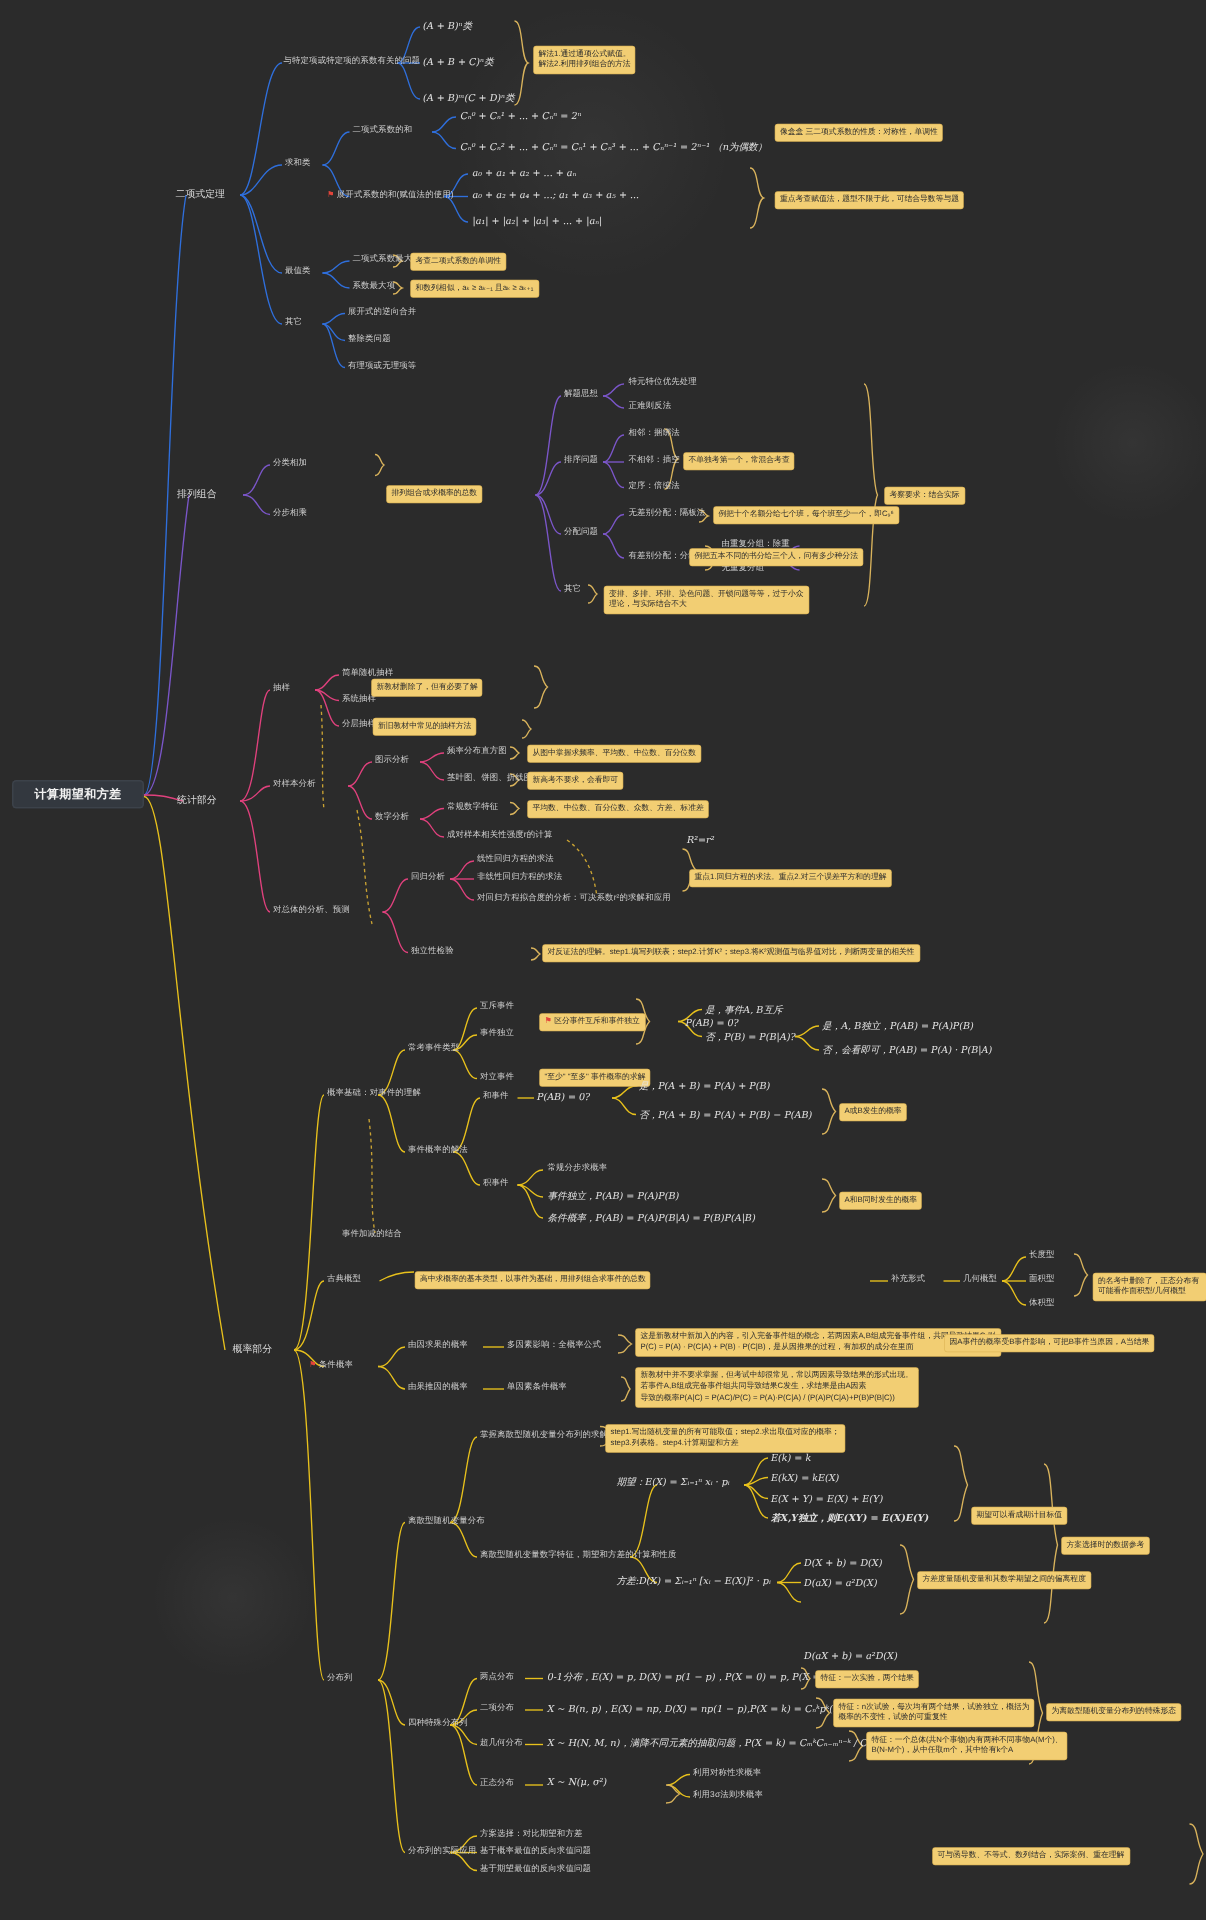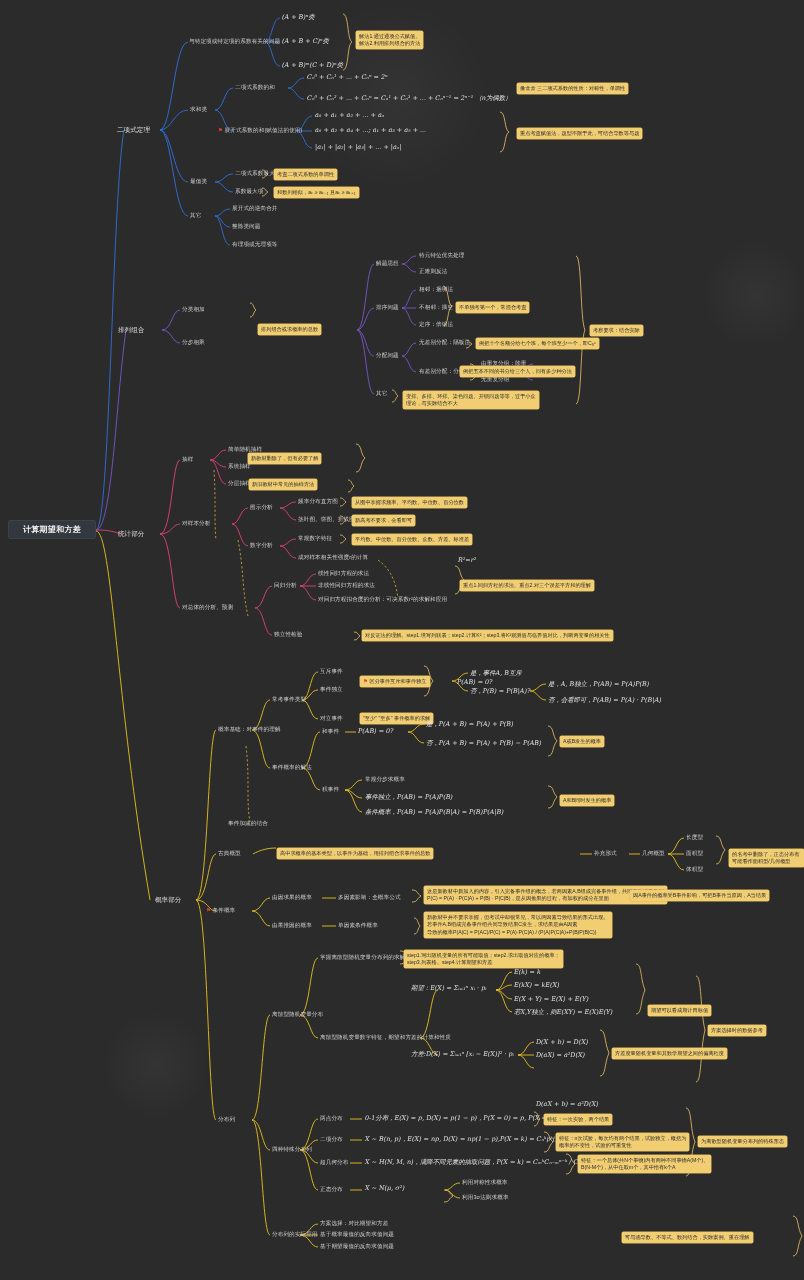--- a/index.html
+++ b/index.html
@@ -362,21 +362,21 @@
   <div class="node txt" style="left:272px;top:1011px;">离散型随机变量分布</div>
   <div class="node txt" style="left:320px;top:954px;">掌握离散型随机变量分布列的求解过程和方法</div>
   <div class="tag" style="left:404px;top:950px;">step1.写出随机变量的所有可能取值；step2.求出取值对应的概率；
 step3.列表格。step4.计算期望和方差</div>
   <div class="node txt" style="left:320px;top:1034px;">离散型随机变量数字特征，期望和方差的计算和性质</div>
 
   <div class="node mathy" style="left:411px;top:984px;">期望：E(X) = Σᵢ₌₁ⁿ xᵢ · pᵢ</div>
   <div class="node mathy" style="left:514px;top:968px;">E(k) = k</div>
   <div class="node mathy" style="left:514px;top:981px;">E(kX) = kE(X)</div>
   <div class="node mathy" style="left:514px;top:995px;">E(X + Y) = E(X) + E(Y)</div>
-  <div class="node mathy" style="left:514px;top:1008px;">若X,Y独立，则E(XY) = E(X)E(Y)</div>
+  <div class="node mathy" style="left:514px;top:1008px;font-weight:bold;">若X,Y独立，则E(XY) = E(X)E(Y)</div>
   <div class="tag" style="left:648px;top:1005px;">期望可以看成期计目标值</div>
 
   <div class="node mathy" style="left:411px;top:1050px;">方差:D(X) = Σᵢ₌₁ⁿ [xᵢ − E(X)]² · pᵢ</div>
   <div class="node mathy" style="left:536px;top:1038px;text-align:right;">D(X + b) = D(X)</div>
   <div class="node mathy" style="left:536px;top:1051px;">D(aX) = a²D(X)</div>
   <div class="node mathy" style="left:536px;top:1100px;">D(aX + b) = a²D(X)</div>
   <div class="tag" style="left:612px;top:1048px;">方差度量随机变量和其数学期望之间的偏离程度</div>
   <div class="tag" style="left:708px;top:1025px;">方案选择时的数据参考</div>
 
   <div class="node txt" style="left:272px;top:1146px;">四种特殊分布列</div>

